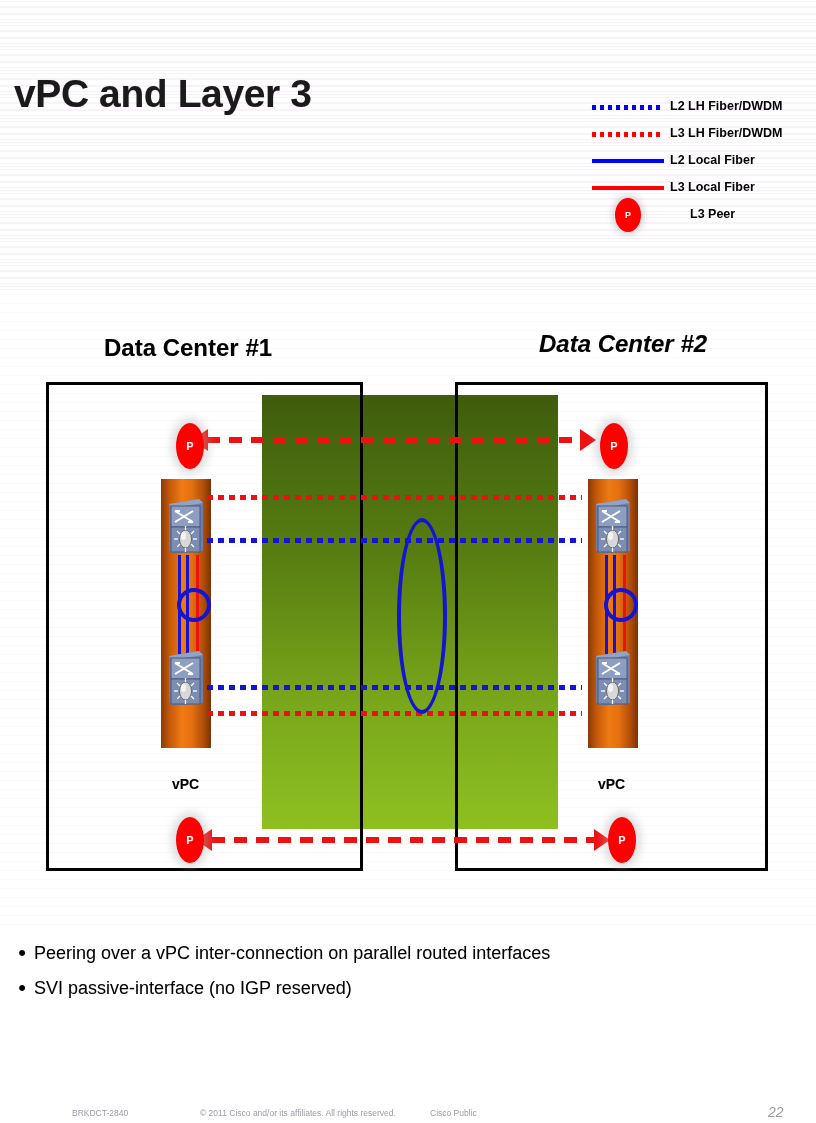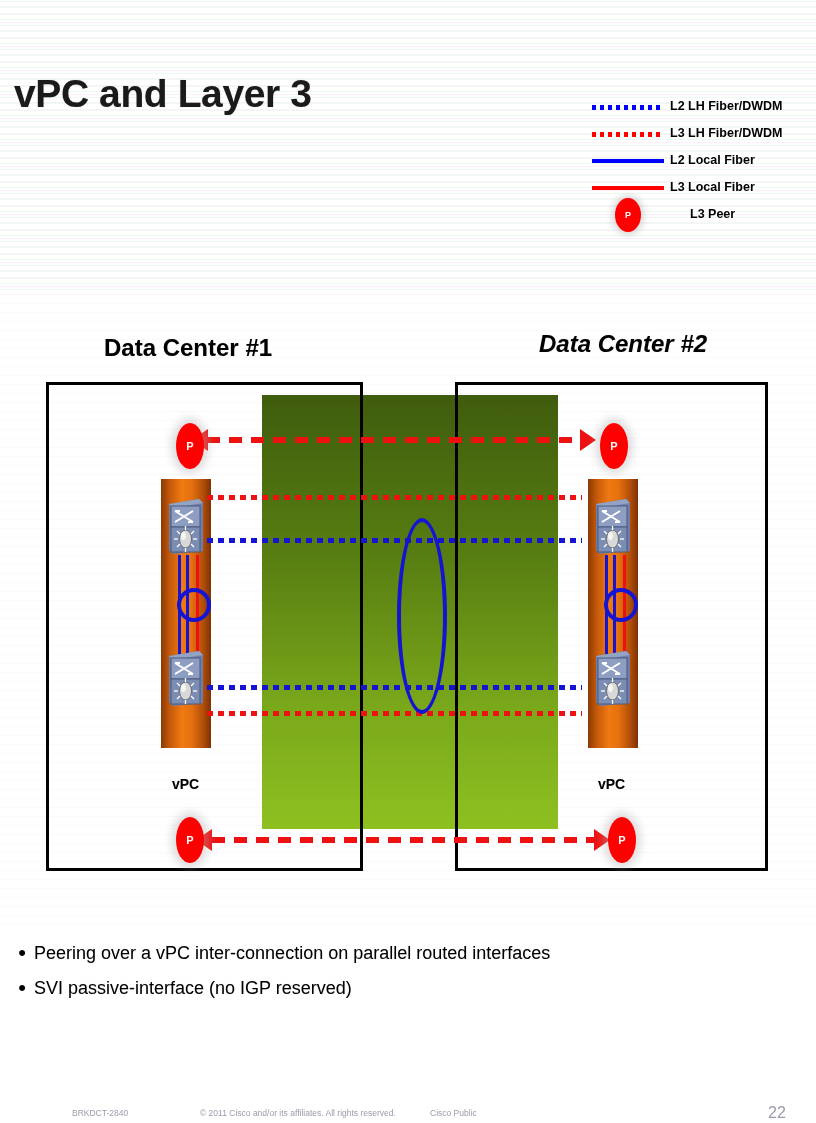--- a/index.html
+++ b/index.html
@@ -233,21 +233,21 @@
 
   
   #footer {
     position: absolute; left: 0; top: 1092px; width: 816px; height: 26px;
     color: #9b9bab; font-size: 8.5px;
   }
   #footer span { position: absolute; white-space: nowrap; margin-top: 12px; }
   #footer-code   { left: 72px;  top: 4px; }
   #footer-rights { left: 200px; top: 4px; }
   #footer-public { left: 430px; top: 4px; }
-  #footer-page   { left: 768px; top: 0px; font-size: 16px; color: #9b9bab; }
+  #footer-page   { left: 768px; top: 0px; font-size: 14px; color: #9b9bab; font-style: italic; }
 </style>
 </head>
 <body>
 
 <div id="noise-band"></div>
 <div id="noise-band2"></div>
 
 <div id="slide-title">vPC and Layer 3</div>
 
 <div id="legend">

